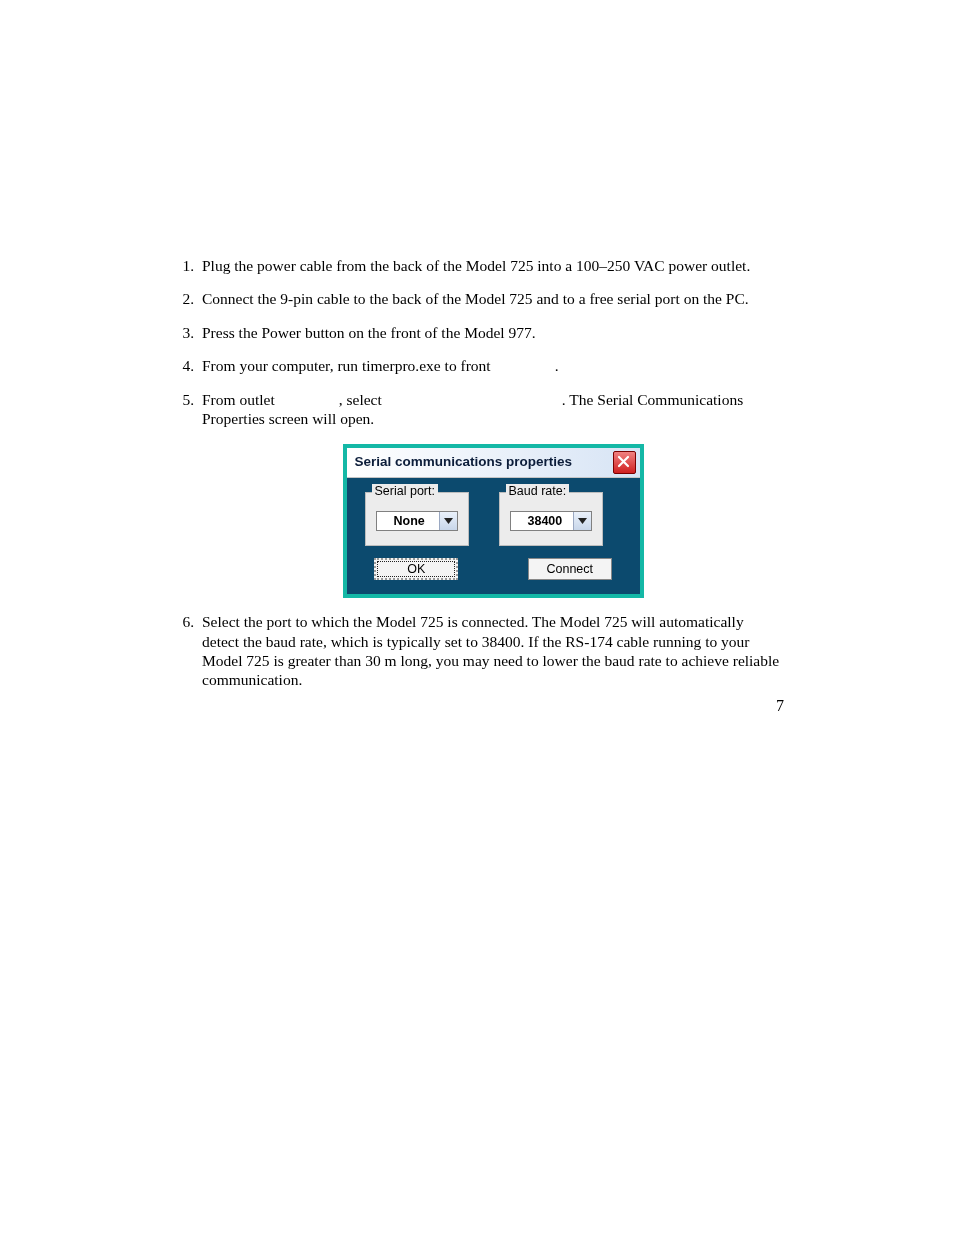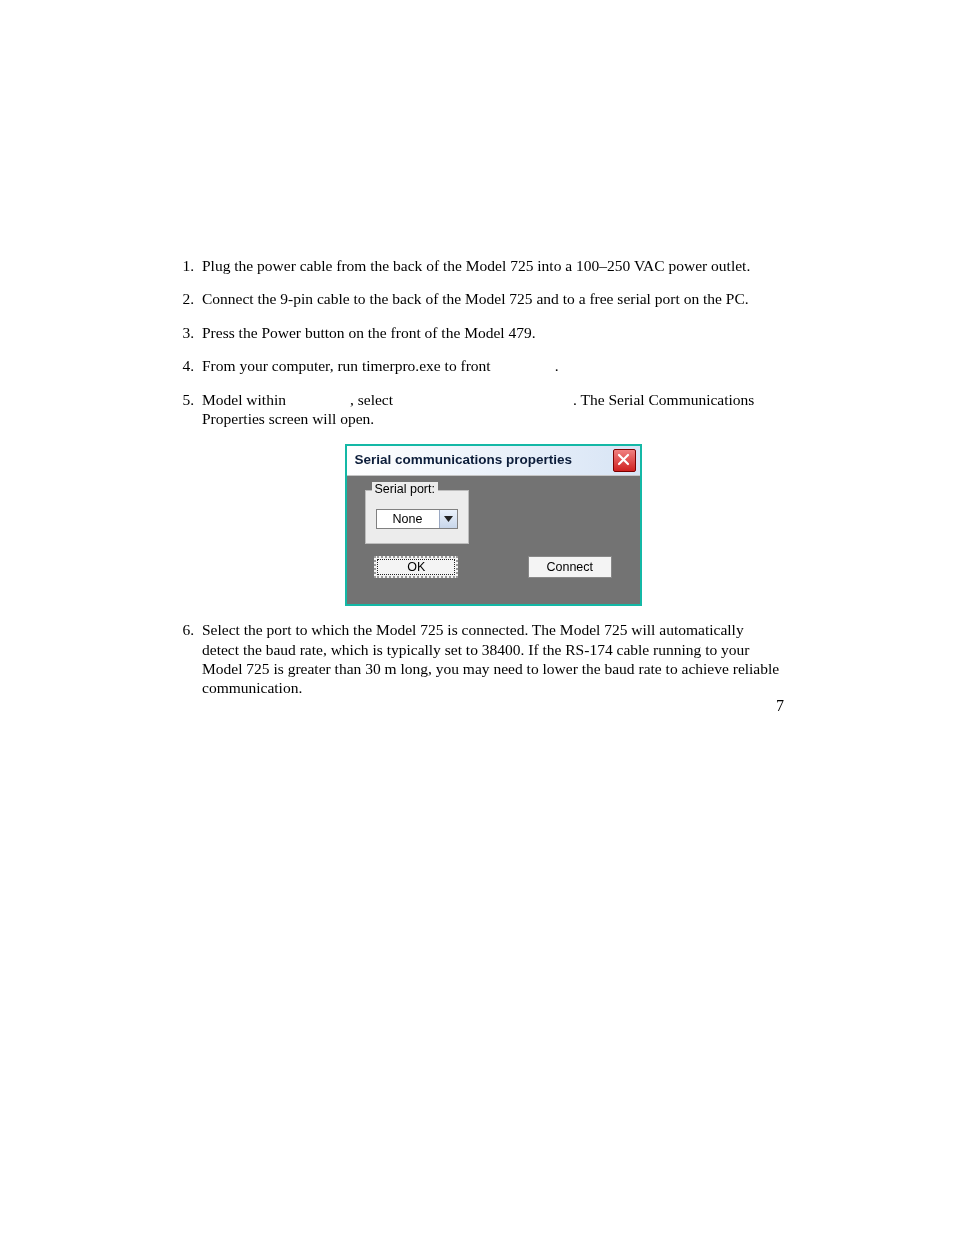--- a/index.html
+++ b/index.html
@@ -25,22 +25,22 @@
   ol.steps > li {
     margin: 0 0 14px 0;
     padding-left: 4px;
   }
   .step-gap {
     display: inline-block;
   }
   .dialog {
     width: 293px;
     margin: 16px auto 4px;
-    border: 2px solid #14b8a6;
-    background: #737373;
+    border: 4px solid #14b8a6;
+    background: #0c4a6e;
     font-family: Tahoma, Arial, sans-serif;
     font-size: 13px;
     color: #000;
   }
   .titlebar {
     display: flex;
     align-items: center;
     justify-content: space-between;
     padding: 3px 4px 3px 8px;
     background: linear-gradient(to right, #ffffff, #d7e4f5);
@@ -61,21 +61,20 @@
     cursor: default;
   }
   .closebtn svg {
     position: absolute;
     left: 2px; top: 2px;
   }
   .body {
     padding: 14px 18px 6px 18px;
     display: flex;
     gap: 30px;
-    text-align: center;
   }
   .group {
     position: relative;
     border: 1px solid #bdbdbd;
     padding: 18px 10px 14px 10px;
     width: 104px;
     box-sizing: border-box;
     background: #ececec;
   }
   .group .legend {
@@ -89,39 +88,40 @@
   .dropdown {
     display: flex;
     align-items: stretch;
     border: 1px solid #808080;
     background: #fff;
     height: 20px;
     box-sizing: border-box;
   }
   .dropdown .value {
     flex: 1;
-    padding: 1px 0;
+    padding: 1px 17px;
     font-size: 12.5px;
     line-height: 17px;
     overflow: hidden;
     white-space: nowrap;
+    font-weight: bold;
   }
   .dropdown .ddbtn {
     width: 17px;
     background: linear-gradient(to bottom, #eaf1fb, #c8d6ea);
     border-left: 1px solid #9aa8c2;
     display: flex;
     align-items: center;
     justify-content: center;
   }
   .ddbtn svg { display:block; }
   .actions {
     display: flex;
     justify-content: space-around;
-    padding: 6px 18px 26px 18px;
+    padding: 6px 18px 14px 18px;
     gap: 50px;
   }
   .btn {
     width: 84px;
     height: 22px;
     border: 1px solid #888;
     background: #f4f4f4;
     font-family: Tahoma, Arial, sans-serif;
     font-size: 12.5px;
     text-align: center;
@@ -141,26 +141,26 @@
     font-size: 16px;
   }
 </style>
 </head>
 <body>
 
 <div class="page">
   <ol class="steps">
     <li><span>Plug the power cable from the back of the Model 725 into a 100–250 VAC power outlet.</span></li>
     <li><span>Connect the 9-pin cable to the back of the Model 725 and to a free serial port on the PC.</span></li>
-    <li><span>Press the Power button on the front of the Model 479.</span></li>
+    <li><span>Press the Power button on the front of the Model 977.</span></li>
     <li>
       <span>From your computer, run timerpro.exe to front</span><span class="step-gap" style="width:64px"></span><span>.</span>
     </li>
     <li>
-      <span>Model within</span><span class="step-gap" style="width:64px"></span><span>, select</span><span class="step-gap" style="width:180px"></span><span>. The Serial Communications Properties screen will open.</span>
+      <span>From outlet</span><span class="step-gap" style="width:64px"></span><span>, select</span><span class="step-gap" style="width:180px"></span><span>. The Serial Communications Properties screen will open.</span>
 
       <div class="dialog">
         <div class="titlebar">
           <span class="title">Serial communications properties</span>
           <div class="closebtn">
             <svg width="15" height="15" viewBox="0 0 15 15">
                 <path d="M3 3 L12 12 M12 3 L3 12" stroke="#fff" stroke-width="2.2" stroke-linecap="round"></path>
               </svg>
           </div>
         </div>
@@ -169,20 +169,31 @@
             <span class="legend">Serial port:</span>
             <div class="dropdown">
               <div class="value">None</div>
               <div class="ddbtn">
                 <svg width="9" height="6" viewBox="0 0 9 6">
                     <path d="M0 0 L9 0 L4.5 6 Z" fill="#222"></path>
                   </svg>
               </div>
             </div>
           </div>
+          <div class="group">
+            <span class="legend">Baud rate:</span>
+            <div class="dropdown">
+              <div class="value">38400</div>
+              <div class="ddbtn">
+                <svg width="9" height="6" viewBox="0 0 9 6">
+                    <path d="M0 0 L9 0 L4.5 6 Z" fill="#222"></path>
+                  </svg>
+              </div>
+            </div>
+          </div>
         </div>
         <div class="actions">
           <div class="btn default">OK</div>
           <div class="btn">Connect</div>
         </div>
       </div>
     </li>
     <li><span>Select the port to which the Model 725 is connected. The Model 725 will automatically detect the baud rate, which is typically set to 38400. If the RS-174 cable running to your Model 725 is greater than 30 m long, you may need to lower the baud rate to achieve reliable communication.</span></li>
   </ol>
 

